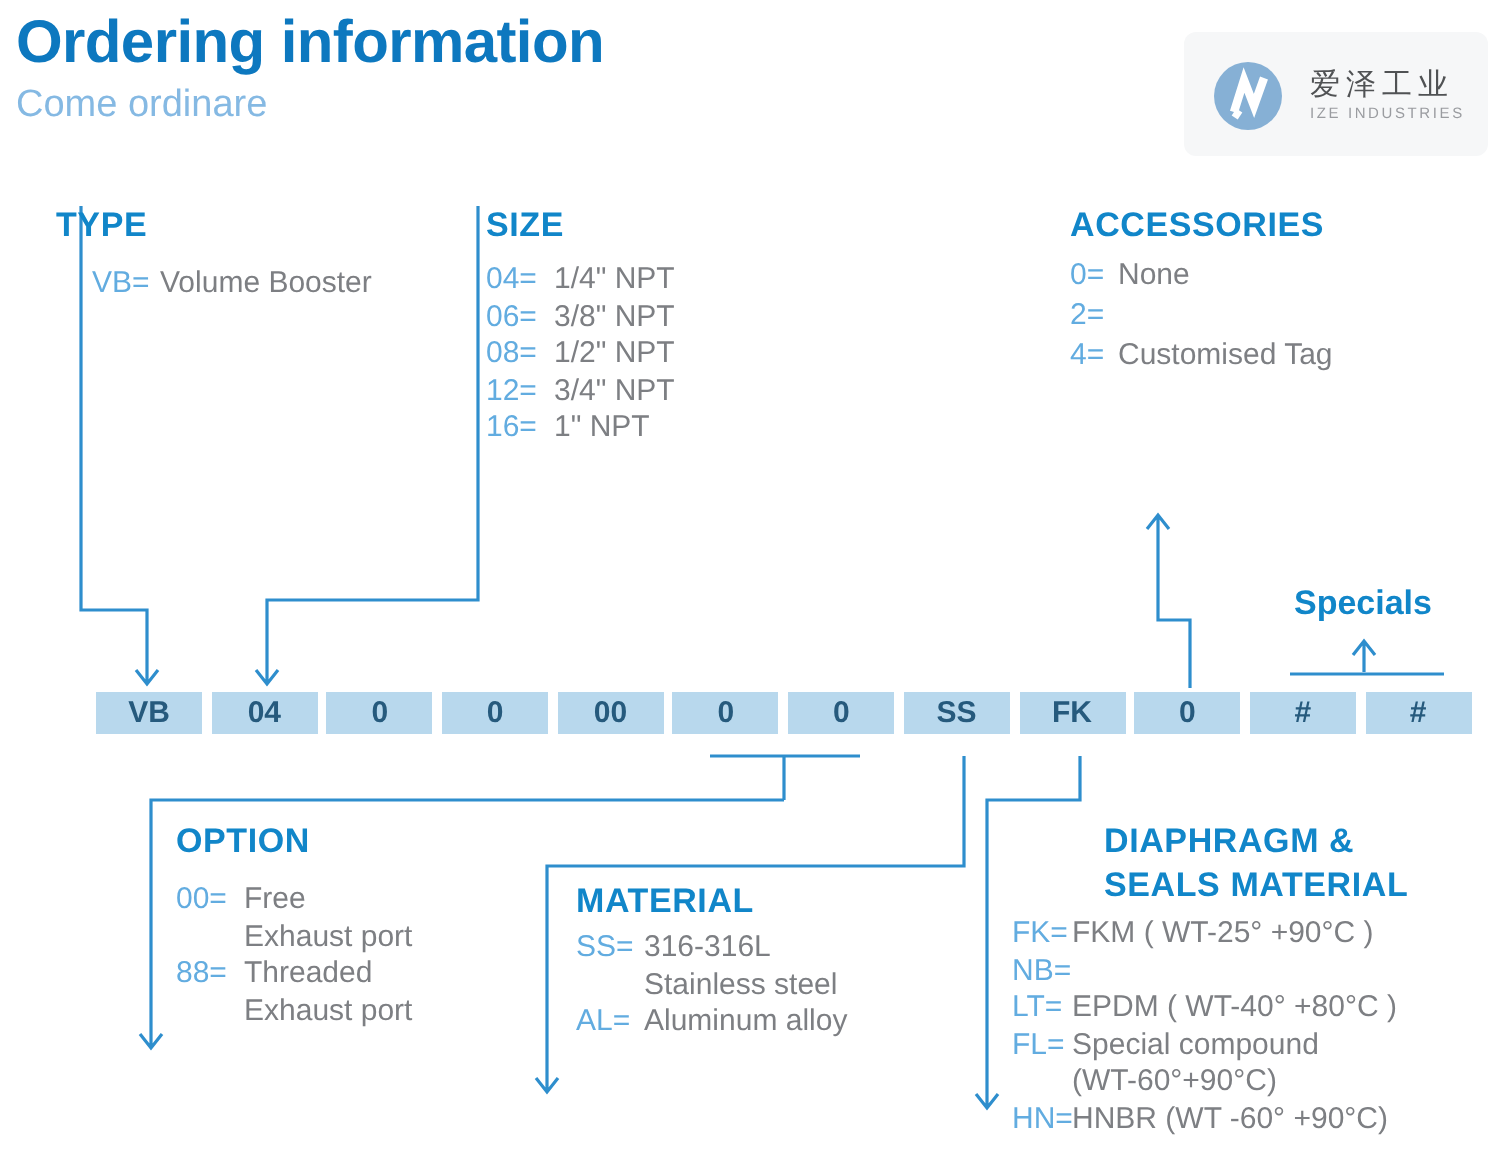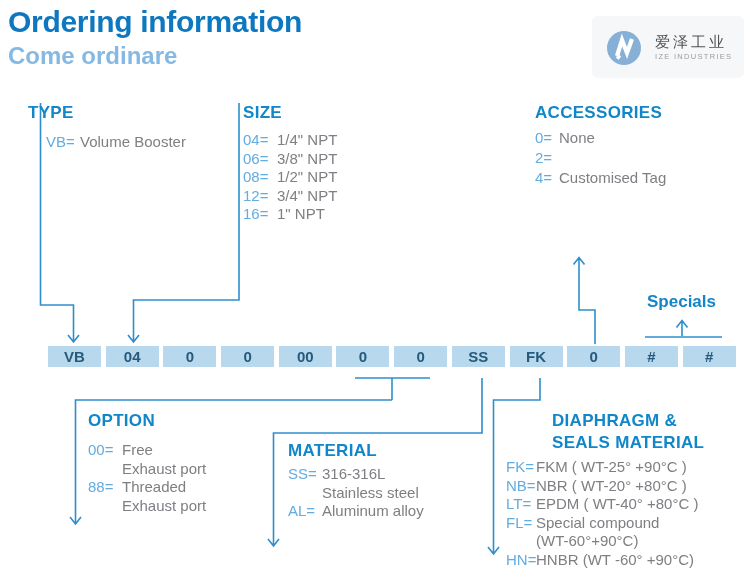--- a/index.html
+++ b/index.html
@@ -3,21 +3,21 @@
 <meta charset="utf-8">
 <style>
   html,body{margin:0;padding:0;background:#fff;}
   .page{position:relative;width:750px;height:582px;background:#fff;overflow:hidden;
         font-family:"Liberation Sans","DejaVu Sans",sans-serif;
         padding-left:19px;
         -webkit-font-smoothing:antialiased;}
   .abs{position:absolute;}
 
   .title{left:8px;top:5px;font-size:30px;font-weight:700;color:var(--title_blue,#0d78bf);letter-spacing:-0.3px;}
-  .subtitle{left:8px;top:42px;font-size:24px;font-weight:700;color:var(--subtitle_blue,#85b9e3);}
+  .subtitle{left:8px;top:42px;font-size:19px;font-weight:400;color:var(--subtitle_blue,#85b9e3);}
 
   .logo-badge{left:592px;top:16px;width:152px;height:62px;background:#f6f7f8;border-radius:6px;}
   .logo-circle{left:606px;top:30px;width:36px;height:36px;}
   .logo-cn{left:655px;top:33px;font-size:15px;letter-spacing:3px;color:var(--logo_cn,#505254);}
   .logo-en{left:655px;top:52px;font-size:7.5px;letter-spacing:1.3px;color:var(--logo_en,#9a9ca0);}
 
   .sec-header{font-size:17px;font-weight:700;color:var(--accent_blue,#1186c9);letter-spacing:0.3px;white-space:nowrap;}
   .items{font-size:15px;white-space:nowrap;}
   .row{display:flex;}
   .code{color:var(--code_blue,#62ace0);flex:0 0 auto;}
@@ -185,21 +185,20 @@
     <div>DIAPHRAGM &amp;</div>
     <div>SEALS MATERIAL</div>
   </div>
   <div class="abs items diaph-items">
     <div class="row">
       <span class="code">FK=</span>
       <span class="val">FKM ( WT-25° +90°C )</span>
     </div>
     <div class="row">
       <span class="code">NB=</span>
-      <span class="val">NBR ( WT-20° +80°C )</span>
     </div>
     <div class="row">
       <span class="code">LT=</span>
       <span class="val">EPDM ( WT-40° +80°C )</span>
     </div>
     <div class="row">
       <span class="code">FL=</span>
       <span class="val">
         <div>Special compound</div>
         <div>(WT-60°+90°C)</div>

